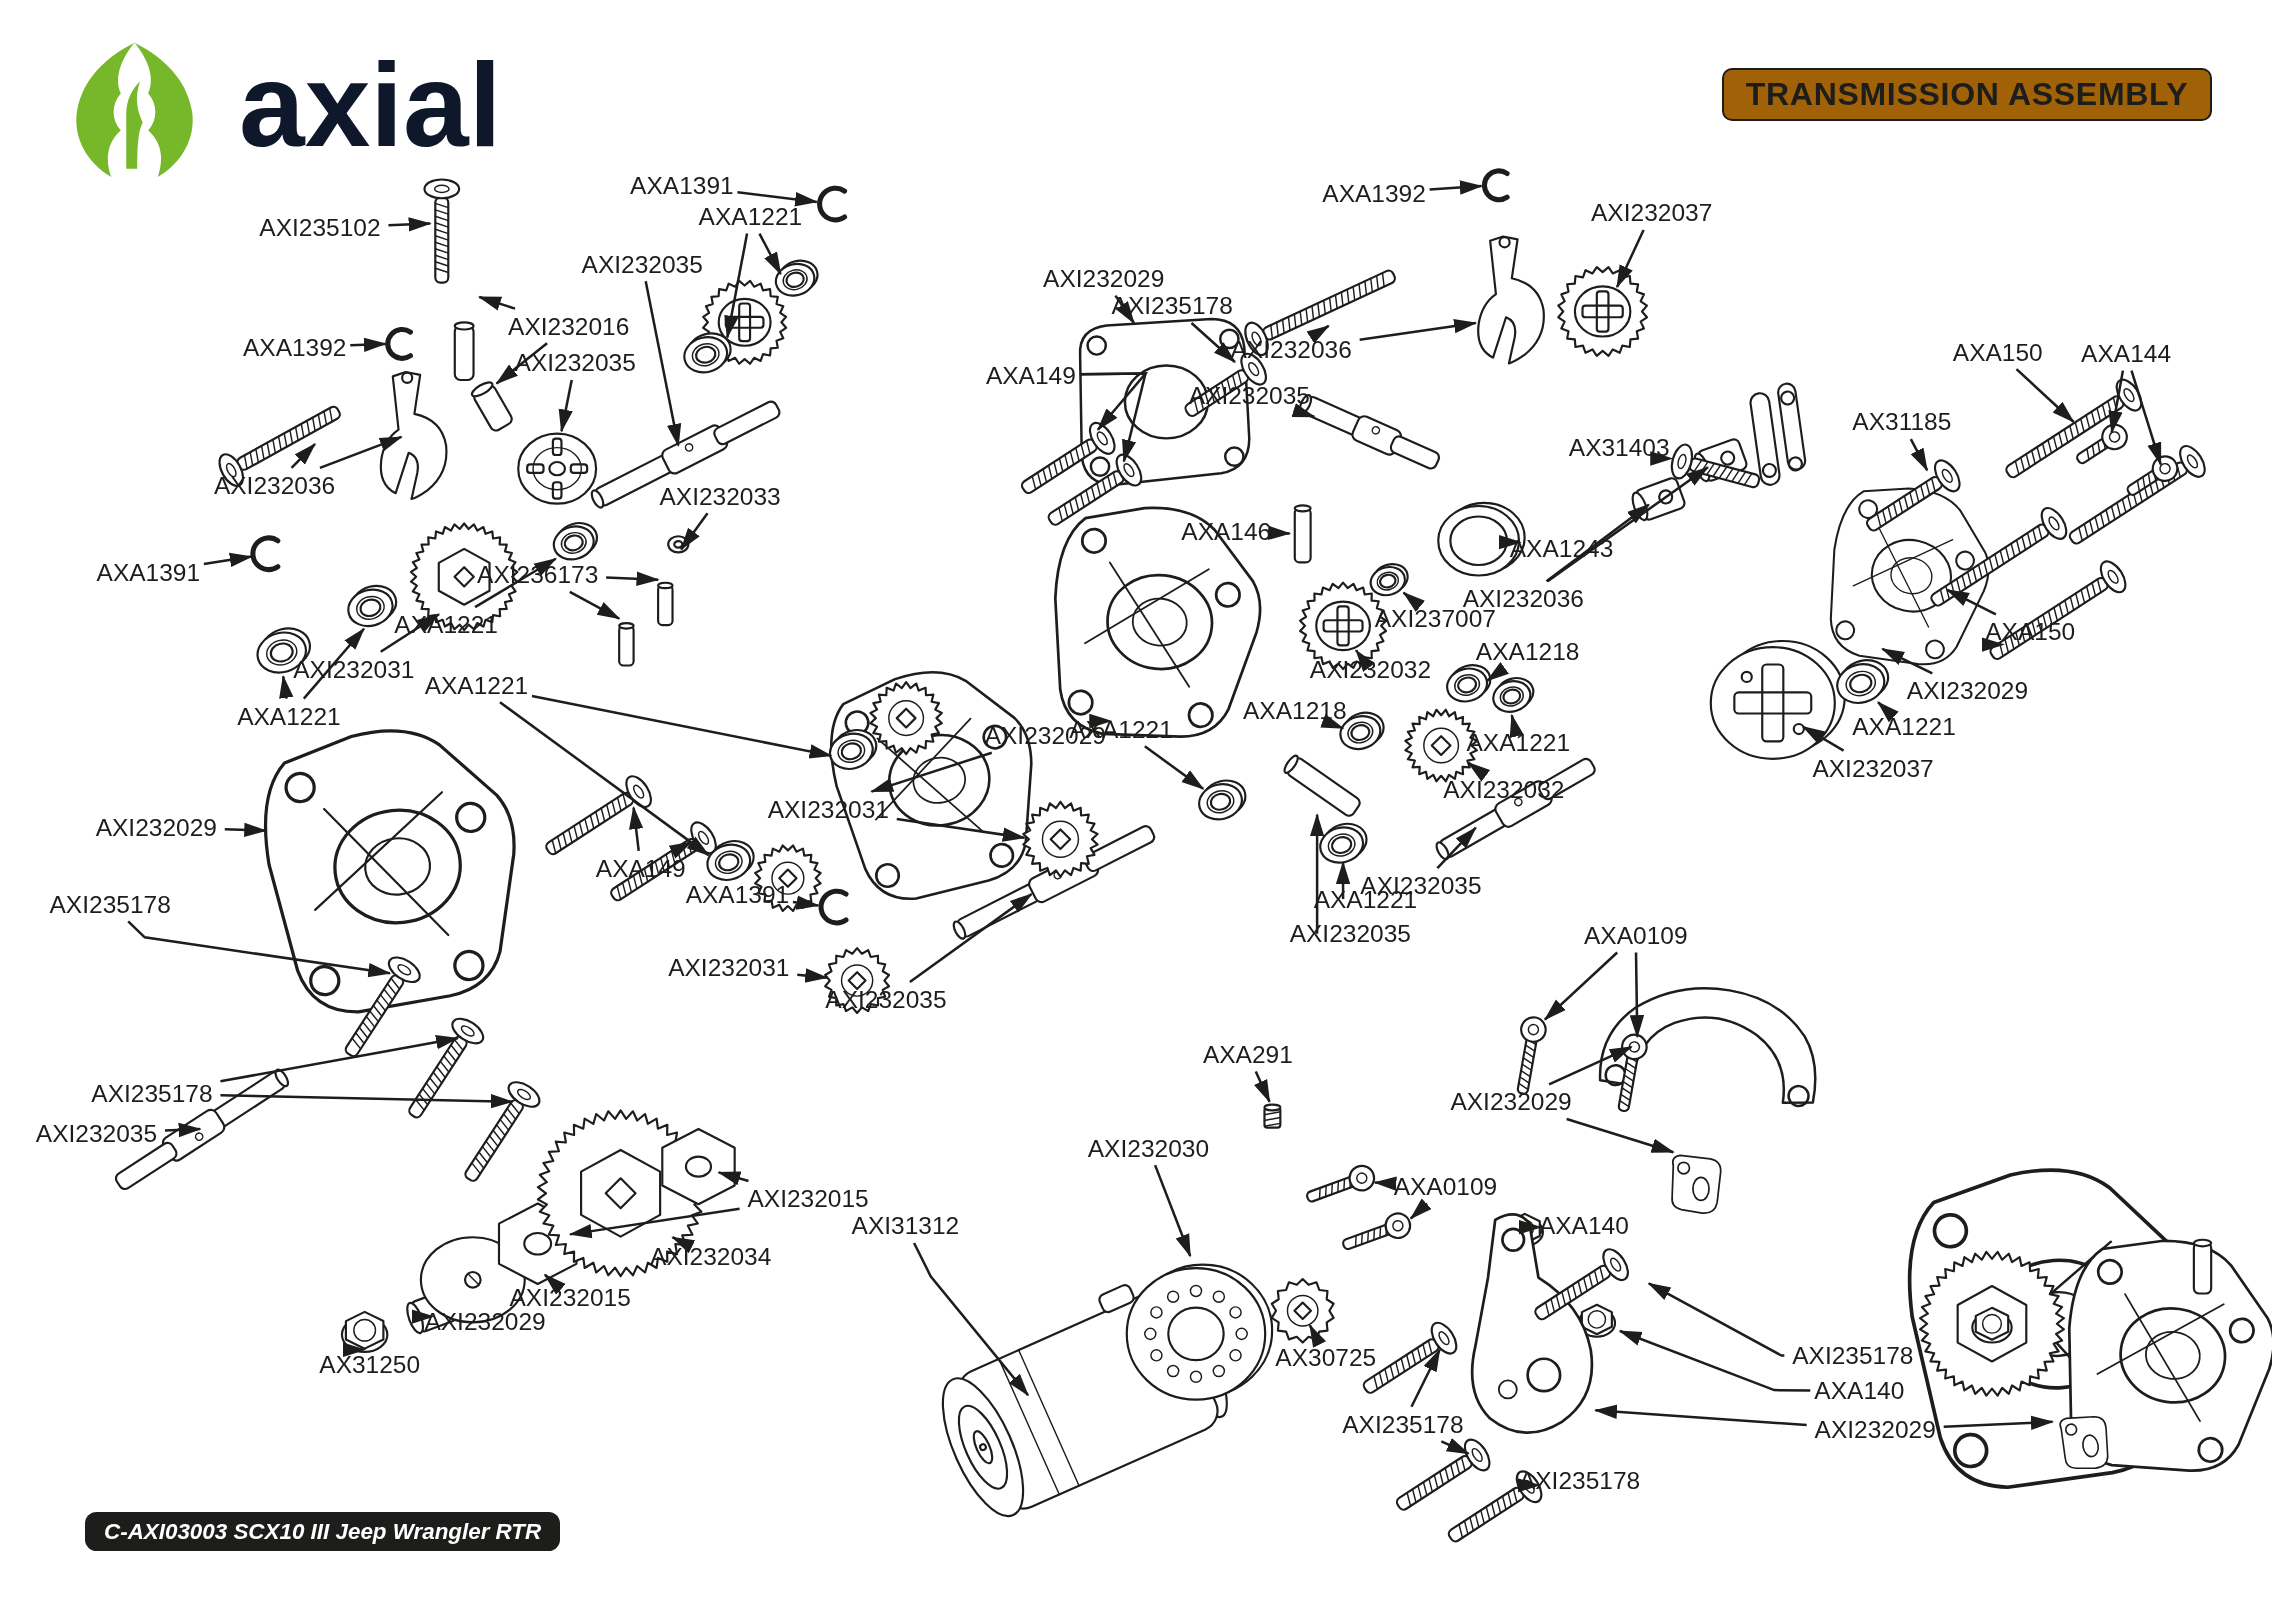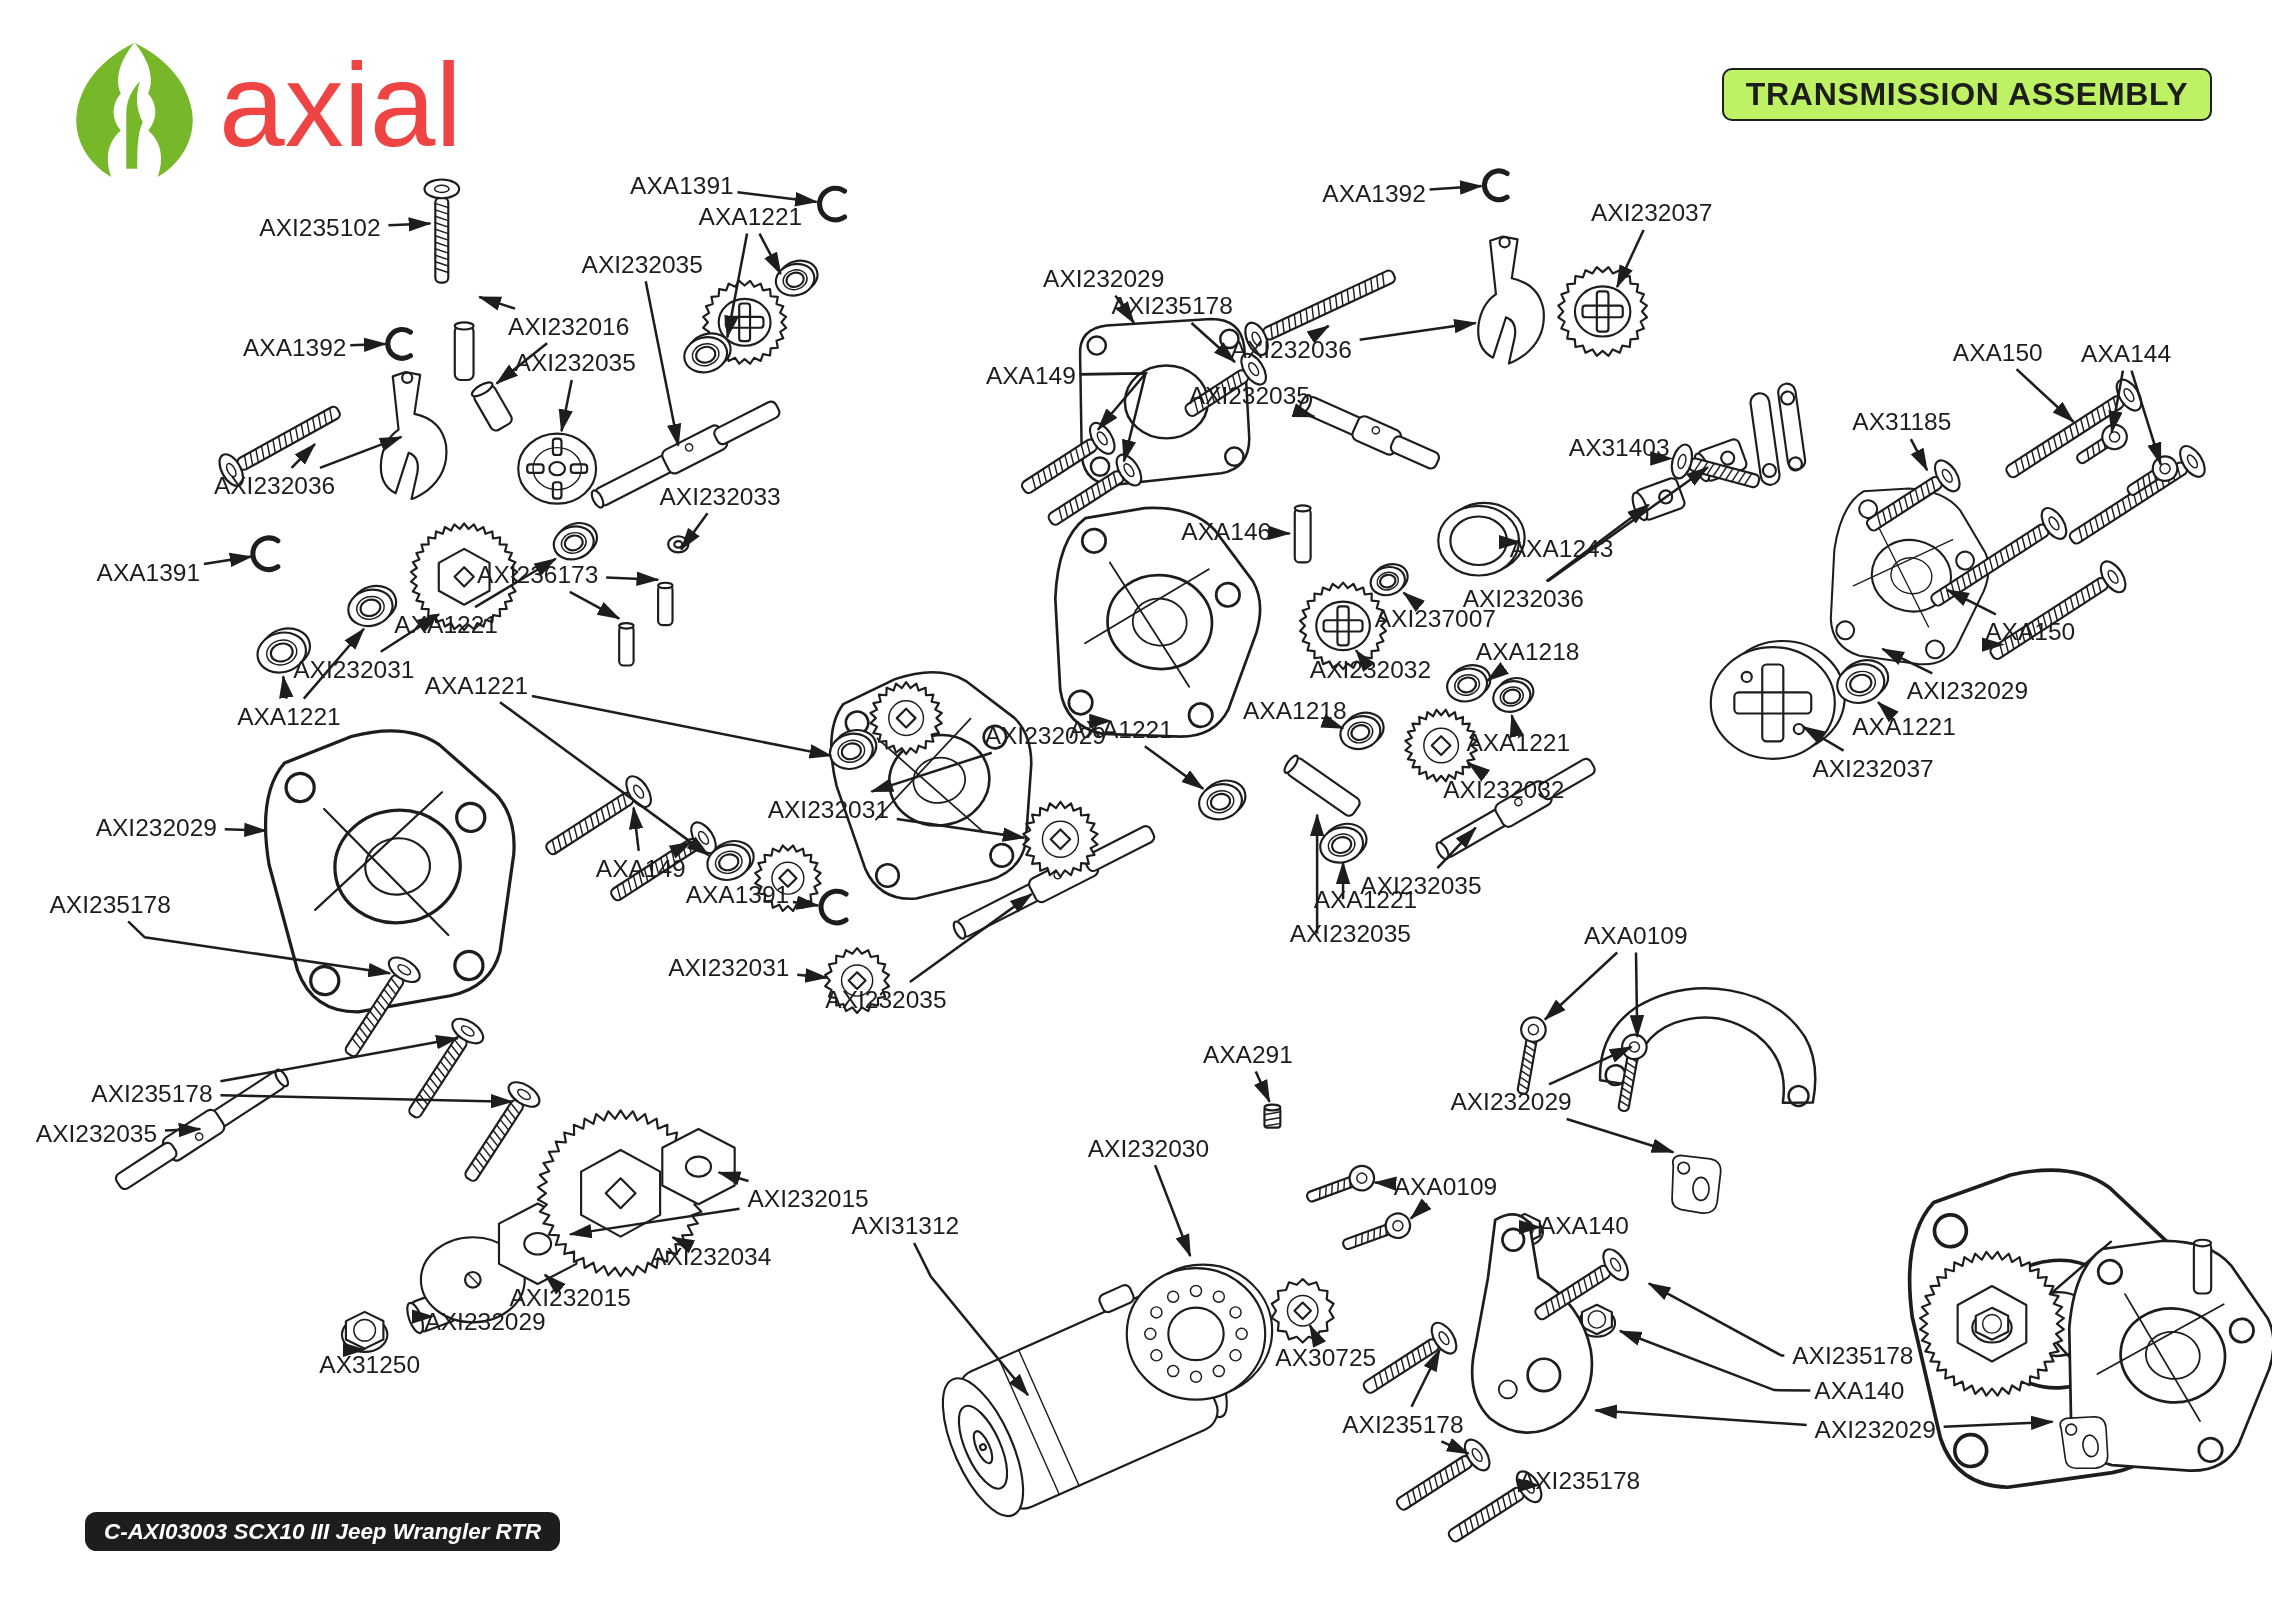--- a/index.html
+++ b/index.html
@@ -7,26 +7,26 @@
           font-family:"Liberation Sans",sans-serif;overflow:hidden;}
   svg.scene{position:absolute;left:0;top:0;}
   .pt{stroke:#1d1d1b;stroke-width:3;fill:#fff;stroke-linejoin:round;stroke-linecap:round;}
   .nf{fill:none;}
   .thin{stroke-width:2;}
   .thick{stroke-width:7;}
   .lead{stroke:#1d1d1b;stroke-width:3.5;fill:none;}
   .lbl{font:400 34px "Liberation Sans",sans-serif;fill:#1d1d1b;}
   #title-box{position:absolute;right:61px;top:68px;border:2.9px solid #1d1d1b;border-radius:10px;
              padding:5.8px 21.6px;font-size:32px;font-weight:bold;color:#1d1d1b;letter-spacing:0.7px;
-             background:#bef264;}
+             background:#a16207;}
   #footer-box{position:absolute;left:85px;top:1512px;background:#1d1d1b;color:#fff;
               border-radius:11.5px;padding:6.5px 19px;font-size:22.4px;font-weight:bold;font-style:italic;}
   #logo{position:absolute;left:66px;top:40px;display:flex;align-items:center;}
-  #brand-word{font-size:118px;font-weight:normal;color:#ef4444;letter-spacing:0px;line-height:1;
-              margin-left:16px;transform:translateY(-7.2px);}
+  #brand-word{font-size:118px;font-weight:bold;color:#0f172a;letter-spacing:0px;line-height:1;
+              margin-left:36px;transform:translateY(-7.2px);}
 </style>
 </head>
 <body>
 
 <div id="canvas">
 
   <svg class="scene" id="scene" width="2273" height="1623" viewBox="0 0 3151 2251">
     <defs>
       <marker id="ah" markerUnits="userSpaceOnUse" markerWidth="34" markerHeight="24" refX="30" refY="12" orient="auto">
         <path d="M0,2 L32,12 L0,22 Z" fill="#1d1d1b"></path>

